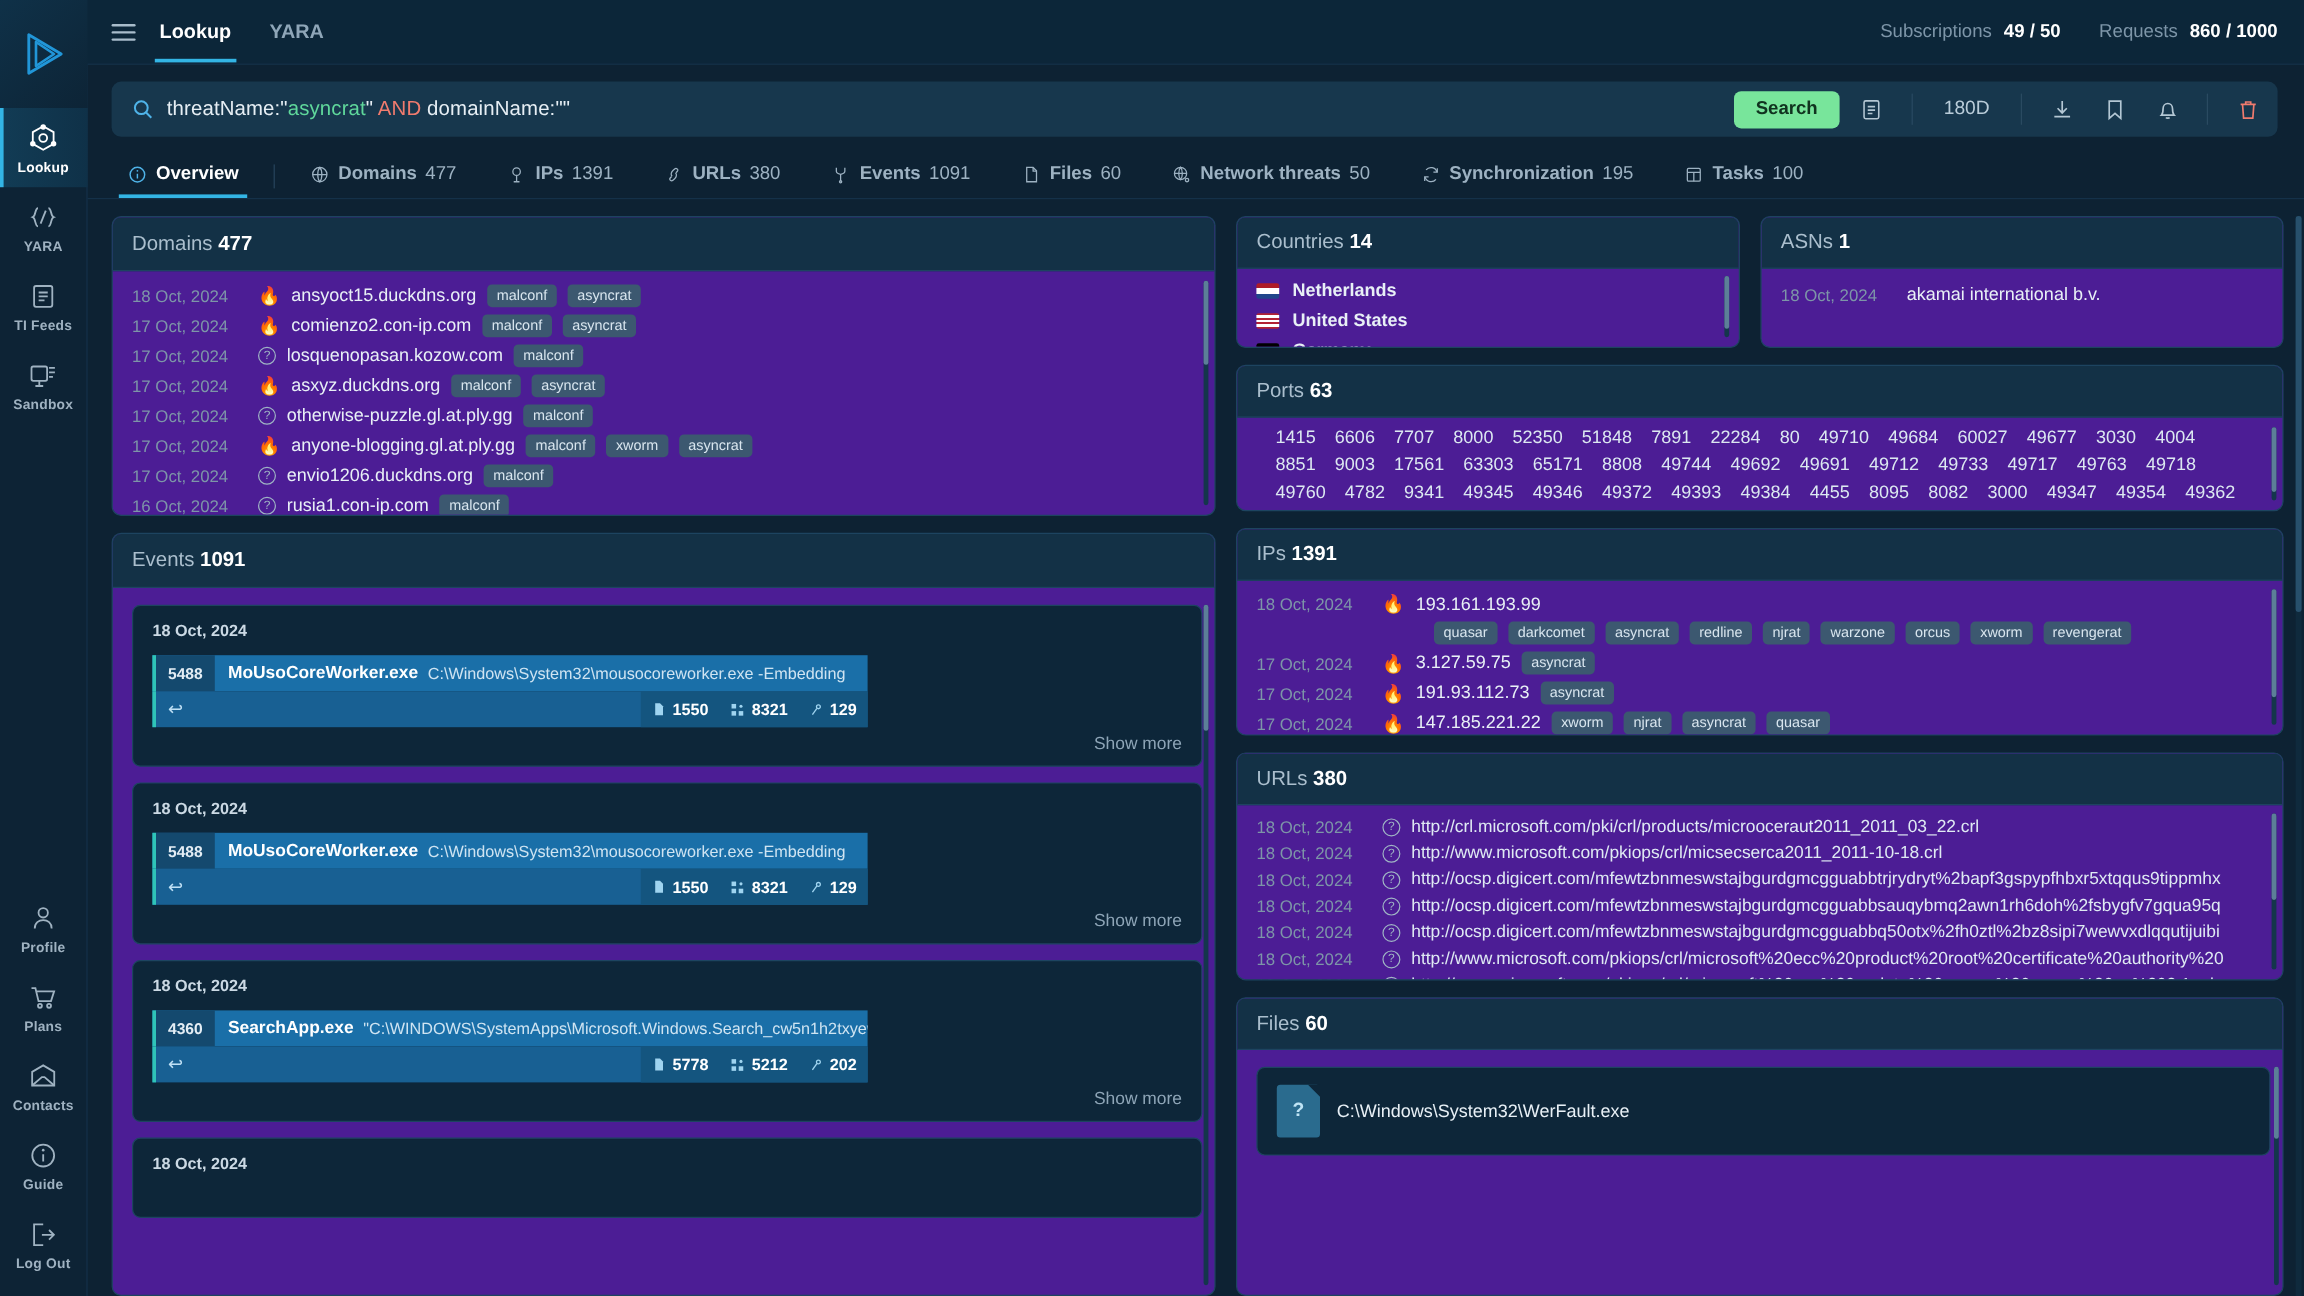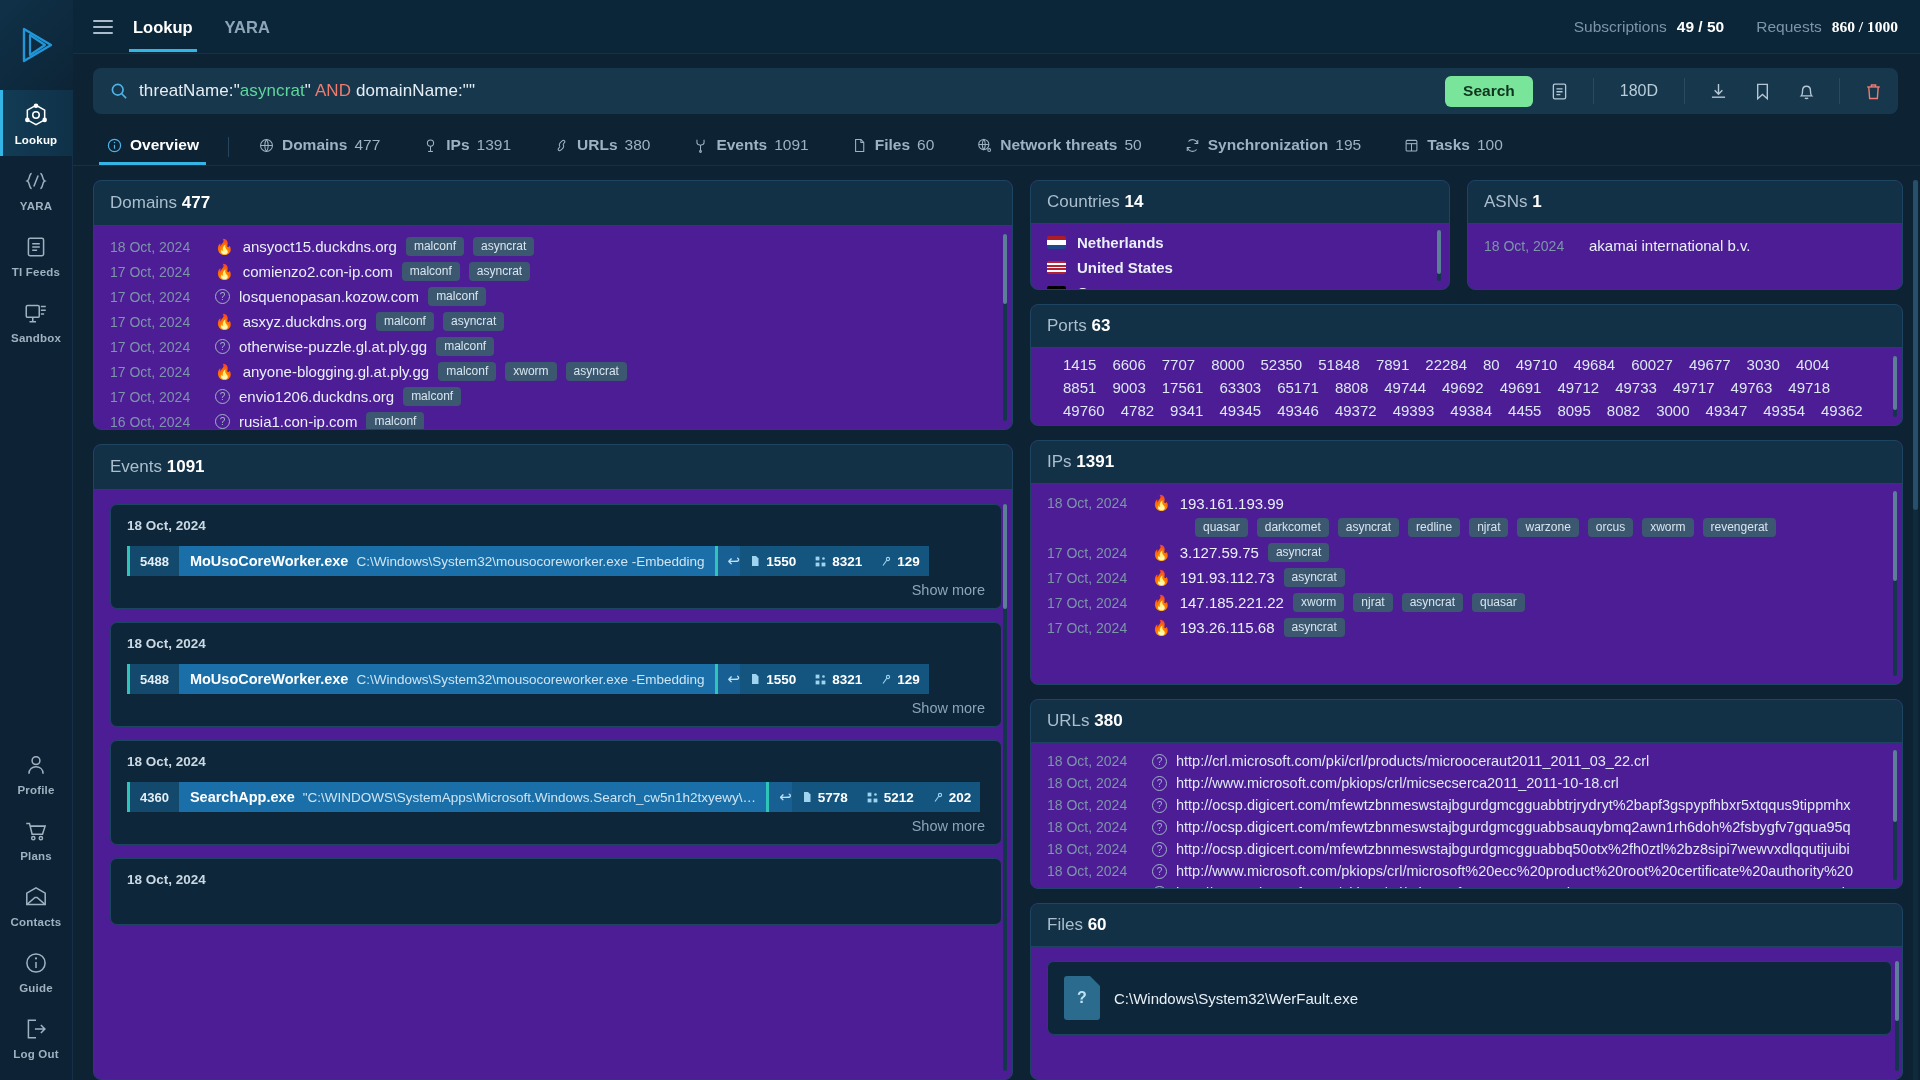--- a/index.html
+++ b/index.html
@@ -57,21 +57,21 @@
     padding: 16px 2px 15px; margin-right: 28px; cursor: pointer;
     position: relative;
   }
   .toptab.active { color: #ffffff; }
   .toptab.active::after {
     content:''; position:absolute; left:-2px; right:-2px; bottom:0; height:2.5px; background:#33b5e5;
   }
   .topbar-right { margin-left: auto; display: flex; align-items: center; gap: 10px; font-size: 15.5px; }
   .meter-label { color: #7d95a8; }
   .meter-val { color: #ffffff; font-weight: bold; margin-right: 22px; }
-  .meter-val:last-child { margin-right: 0; font-family: Liberation Serif, serif; }
+  .meter-val:last-child { margin-right: 0; }
 
   .searchrow { padding: 14px 22px 10px 20px; }
   .searchbar {
     height: 46px; background: #17374d; border-radius: 8px;
     display: flex; align-items: center; padding: 0 8px 0 16px; gap: 10px;
   }
   .searchbar .q-icon { flex: 0 0 auto; }
   .query {
     flex: 1 1 auto; font-size: 17px; color: #e6eef4; white-space: nowrap;
     overflow: hidden; letter-spacing: .1px;
@@ -152,21 +152,21 @@
 
   
   .ports { display:flex; flex-wrap:wrap; gap:6px 16px; font-size:15px; color:#dce8f1; padding-right:12px; }
 
   
   .urow { display:flex; align-items:center; gap:9px; padding:3px 0; font-size:14.5px; color:#dfeaf3; white-space:nowrap; overflow:hidden; }
 
   
   .ecard { background:#0d2639; border:1px solid #1d4460; border-radius:7px; padding:13px 16px 10px; margin-bottom:13px; }
   .ecard .edate { font-size:13.5px; font-weight:bold; color:#cbd9e4; margin-bottom:13px; }
-  .proc { display:flex; width:544px;align-items:flex-end; }
+  .proc { display:flex; flex-direction:column; width:596px; }
   .proc-top { display:flex; align-items:stretch; background:#1a6fa8; border-left:3px solid #2fc4b8; }
   .pid { background:#14496e; color:#e4eef5; font-size:13px; font-weight:bold; padding:7px 10px; display:flex; align-items:center; }
   .pname { color:#ffffff; font-weight:bold; font-size:14.5px; padding:7px 0 7px 11px; display:flex; align-items:center; }
   .pcmd { color:#cfe4f2; font-size:13.5px; padding:7px 10px 7px 8px; display:flex; align-items:center; overflow:hidden; white-space:nowrap; text-overflow:ellipsis; }
   .proc-bot { display:flex; align-items:center; background:#186093; border-left:3px solid #2fc4b8; height:30px; }
   .ret { color:#bfe0f5; font-size:15px; padding-left:10px; }
   .stats { margin-left:auto; display:flex; align-items:center; background:#14557f; height:30px; }
   .stat { display:flex; align-items:center; gap:5px; padding:0 9px; font-size:13.5px; color:#ffffff; font-weight:bold; }
   .showmore { text-align:right; font-size:14.5px; color:#8ea5b7; cursor:pointer; padding-top:6px; }
 
@@ -724,21 +724,21 @@
                 <span>49362</span>
                 <span>49363</span>
                 <span>49370</span>
               </div>
             <div class="sbar" style="top:8px;right:5px">
                 <i style="top:0;height:54px"></i>
               </div>
           </div>
         </div>
 
-        <div class="panel" style="height:245px">
+        <div class="panel" style="height:173px">
           <div class="panel-head" style="padding:11px 16px">
             <span>IPs</span>
             <b>1391</b>
           </div>
           <div class="panel-body" style="padding:7px 6px 0 16px">
             <div class="drow">
                 <span class="date">18 Oct, 2024</span>
                 <span class="flame">🔥</span>
                 <span class="dname">193.161.193.99</span>
               </div>

